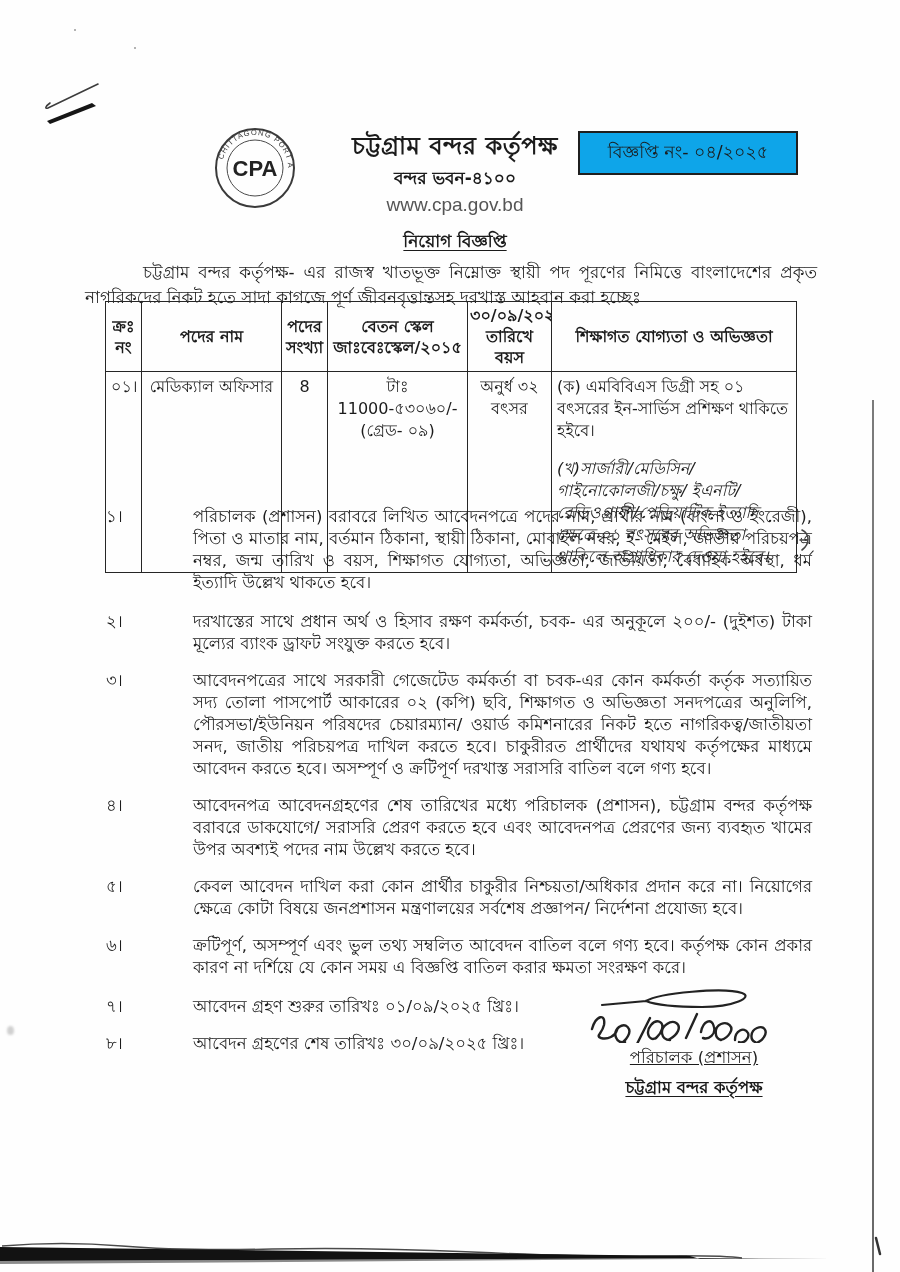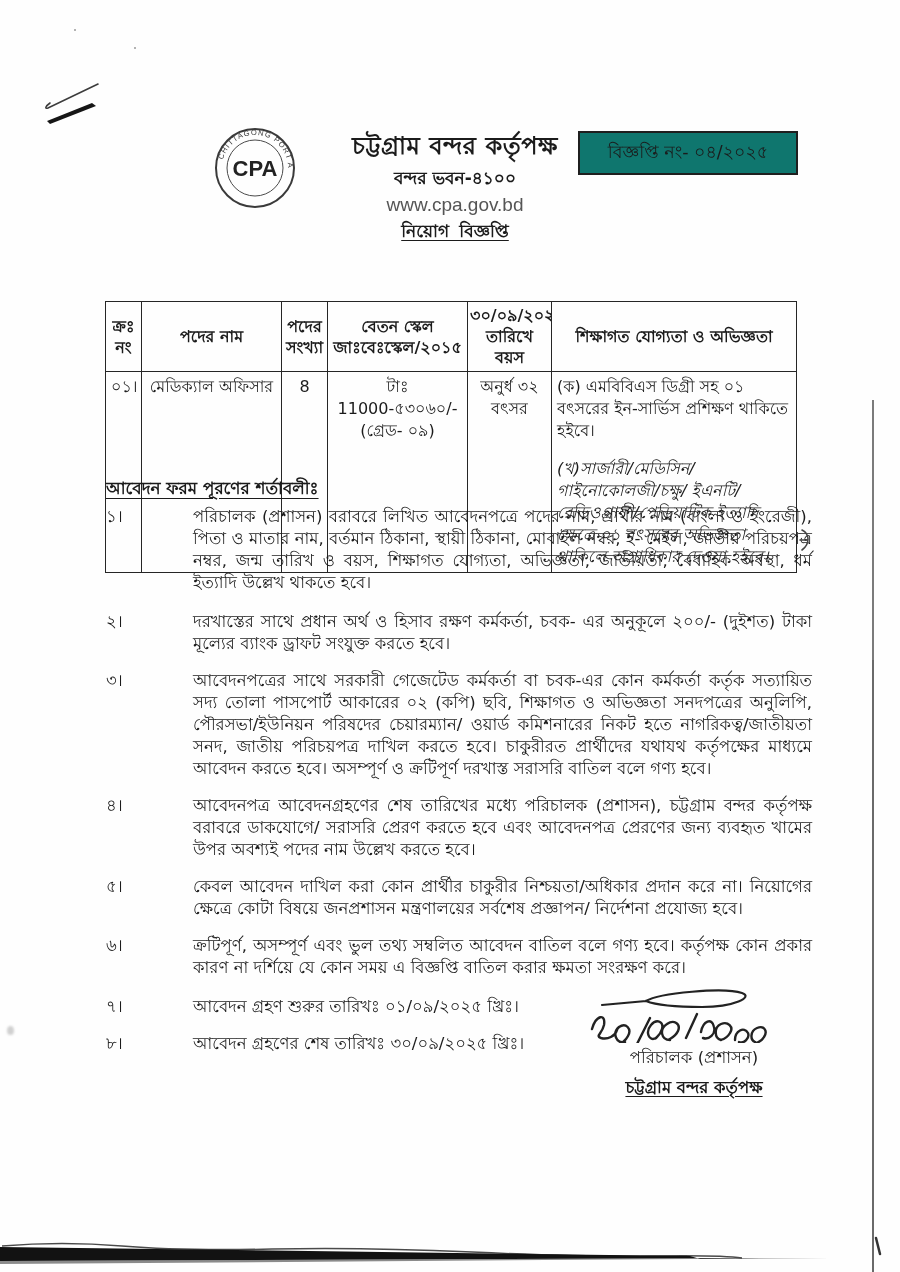--- a/index.html
+++ b/index.html
@@ -12,25 +12,25 @@
     font-family:"DejaVu Sans","Liberation Sans",sans-serif;
     color:#1b1b1b;
     -webkit-font-smoothing:antialiased;
   }
   
   .logo{position:absolute;left:213px;top:126px;width:84px;height:84px;}
   .header-center{position:absolute;left:0;top:131px;width:910px;text-align:center;}
   .org-name{font-size:24px;font-weight:bold;line-height:30px;letter-spacing:.5px;}
   .address-line{font-size:17px;font-weight:bold;margin-top:4px;}
   .website{font-size:19px;color:#555;margin-top:1px;font-family:"Liberation Sans",sans-serif;}
-  .doc-title{font-size:17px;font-weight:bold;margin-top:2px;text-decoration:underline;text-underline-offset:3px;display:inline-block;font-family:Liberation Mono, monospace;}
+  .doc-title{font-size:17px;font-weight:bold;margin-top:12px;text-decoration:underline;text-underline-offset:3px;display:inline-block;}
   .notice-box{
     position:absolute;left:578px;top:131px;width:216px;height:40px;
     border:2px solid #1f1f1f;display:flex;align-items:center;justify-content:center;
-    font-size:17.5px;background:#0f766e;
+    font-size:17.5px;background:#0ea5e9;
   }
   
   .intro{
     position:absolute;left:85px;top:243px;width:732px;
     font-size:16.8px;line-height:25px;text-align:justify;text-indent:58px;
   }
   
   .post-table{
     position:absolute;left:105px;top:301px;width:691px;
     border-collapse:collapse;table-layout:fixed;
@@ -54,21 +54,21 @@
     text-decoration:underline;text-underline-offset:4px;
   }
   .cond-list{position:absolute;left:106px;top:506px;width:706px;}
   .cond-item{display:flex;margin-bottom:15px;}
   .cond-num{width:53px;flex:0 0 53px;font-size:16.5px;line-height:22px;}
   .cond-text{flex:1;font-size:16.5px;line-height:22px;text-align:justify;margin-left:34px;}
   .cond-item.gap-lg{margin-bottom:17px;}
   
   .sig-block{position:absolute;right:86px;top:985px;width:240px;text-align:center;}
   .sig-scribble{display:block;margin:0 auto;}
-  .sig-designation{font-size:16.5px;margin-top:2px;}
+  .sig-designation{font-size:16.5px;margin-top:2px;text-decoration:underline;}
   .sig-org{font-size:16.5px;font-weight:bold;margin-top:3px;text-decoration:underline;text-underline-offset:3px;display:inline-block;}
   
   .artifact{position:absolute;pointer-events:none;}
   .speck{position:absolute;background:#9a9a9a;border-radius:50%;}
 </style>
 </head>
 <body>
 
 <div class="page">
 
@@ -97,20 +97,21 @@
     <div class="org-name">চট্টগ্রাম বন্দর কর্তৃপক্ষ</div>
     <div class="address-line">বন্দর ভবন-৪১০০</div>
     <div class="website">www.cpa.gov.bd</div>
     <div><span class="doc-title">নিয়োগ বিজ্ঞপ্তি</span></div>
   </div>
 
   <div class="notice-box">
     <span>বিজ্ঞপ্তি নং- ০৪/২০২৫</span>
   </div>
 
+  <p class="intro">চট্টগ্রাম বন্দর কর্তৃপক্ষ- এর রাজস্ব খাতভূক্ত নিম্নোক্ত স্থায়ী পদ পূরণের নিমিত্তে বাংলাদেশের প্রকৃত নাগরিকদের নিকট হতে সাদা কাগজে পূর্ণ জীবনবৃত্তান্তসহ দরখাস্ত আহবান করা হচ্ছেঃ</p>
 
   <table class="post-table">
     <colgroup>
       <col style="width:36px">
         <col style="width:140px">
         <col style="width:46px">
       <col style="width:140px">
         <col style="width:84px">
         <col style="width:245px">
     </colgroup>
@@ -135,21 +136,20 @@
         </td>
         <td class="c-center">অনুর্ধ ৩২ বৎসর</td>
         <td class="c-left qual-cell">
           <p>(ক) এমবিবিএস ডিগ্রী সহ ০১ বৎসরের ইন-সার্ভিস প্রশিক্ষণ থাকিতে হইবে।</p>
           <p>(খ)সার্জারী/মেডিসিন/গাইনোকোলজী/চক্ষু/ ইএনটি/রেডিওগ্রাফী/পেড্রিয়াটিক ইত্যাদি ক্ষেত্রে ০১ বৎসরের অভিজ্ঞতা থাকিলে অগ্রাধিকার দেওয়া হইবে।</p>
         </td>
       </tr>
     </tbody>
   </table>
 
-  <div class="conditions-title">আবেদন ফরম পূরণের শর্তাবলীঃ</div>
 
   <div class="cond-list">
     <div class="cond-item gap-lg">
       <span class="cond-num">১।</span>
       <span class="cond-text">পরিচালক (প্রশাসন) বরাবরে লিখিত আবেদনপত্রে পদের নাম, প্রার্থীর নাম (বাংলা ও ইংরেজী), পিতা ও মাতার নাম, বর্তমান ঠিকানা, স্থায়ী ঠিকানা, মোবাইল নম্বর, ই- মেইল, জাতীয় পরিচয়পত্র নম্বর, জন্ম তারিখ ও বয়স, শিক্ষাগত যোগ্যতা, অভিজ্ঞতা, জাতীয়তা, বৈবাহিক অবস্থা, ধর্ম ইত্যাদি উল্লেখ থাকতে হবে।</span>
     </div>
     <div class="cond-item">
       <span class="cond-num">২।</span>
       <span class="cond-text">দরখাস্তের সাথে প্রধান অর্থ ও হিসাব রক্ষণ কর্মকর্তা, চবক- এর অনুকূলে ২০০/- (দুইশত) টাকা মূল্যের ব্যাংক ড্রাফট সংযুক্ত করতে হবে।</span>
     </div>

